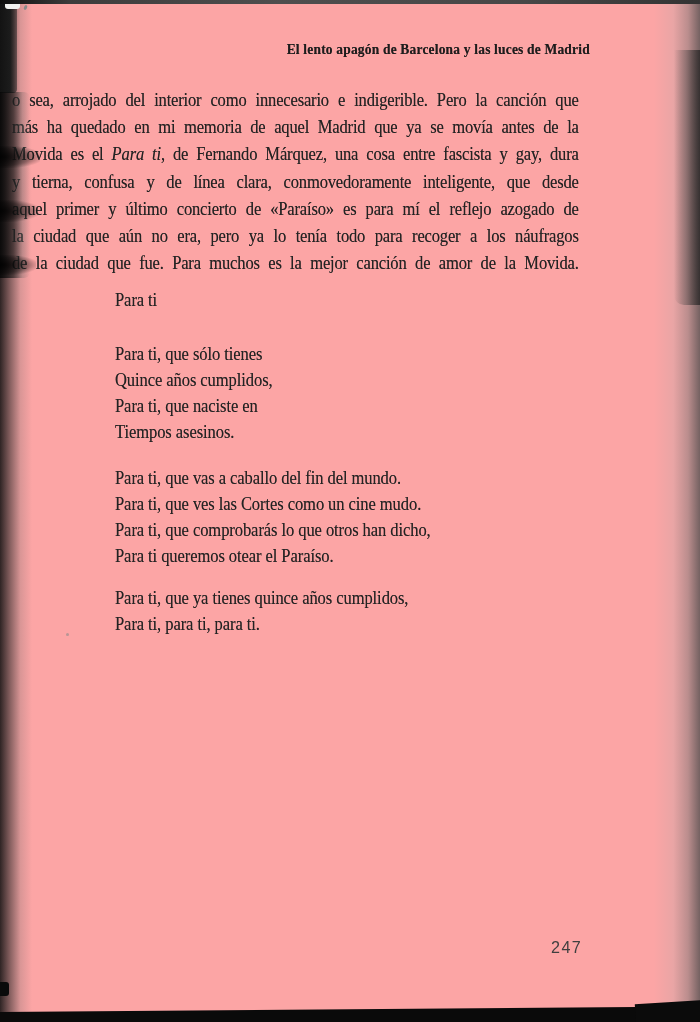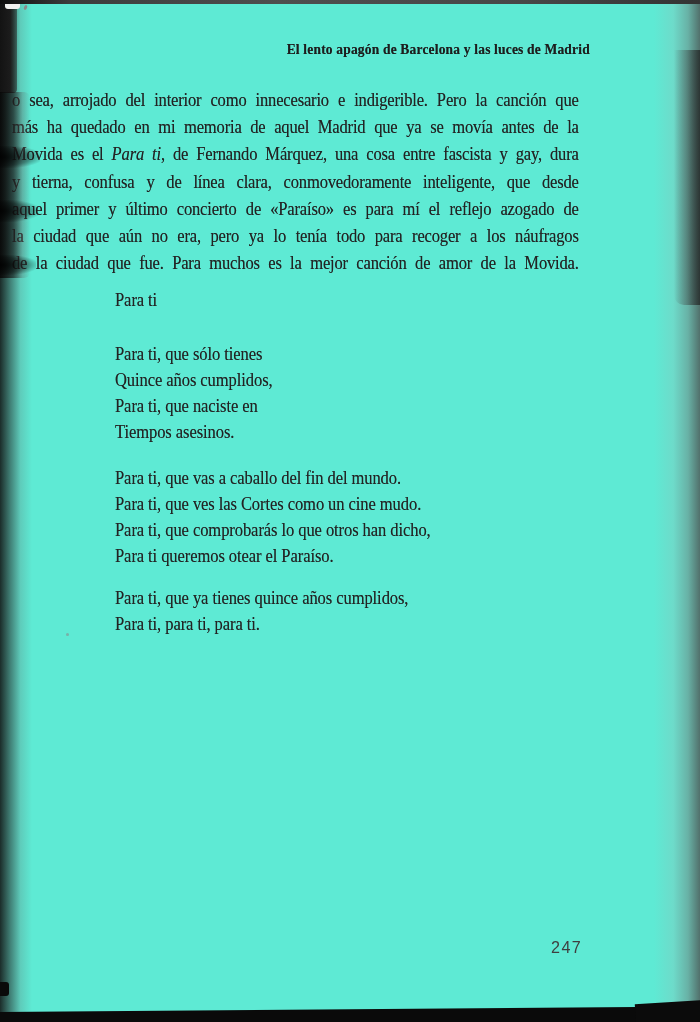--- a/index.html
+++ b/index.html
@@ -2,21 +2,21 @@
 <html><head>
 <meta charset="utf-8">
 <style>
   html,body{margin:0;padding:0;}
   body{
     width:700px;height:1022px;position:relative;overflow:hidden;
     background:#e9e9e7;
     font-family:"Liberation Serif","DejaVu Serif",serif;
   }
   .page{
-    position:absolute;inset:0;background:#5eead4;
+    position:absolute;inset:0;background:#fca5a5;
   }
   
   .running-header{
     position:absolute;top:41px;right:110px;
     font-size:15px;font-weight:bold;color:#1d1d1d;
     white-space:nowrap;letter-spacing:.2px;
     transform:scaleX(.9);transform-origin:100% 0;
     text-shadow:0 0 .5px rgba(30,30,30,.6);
   }
   .body-paragraph{

